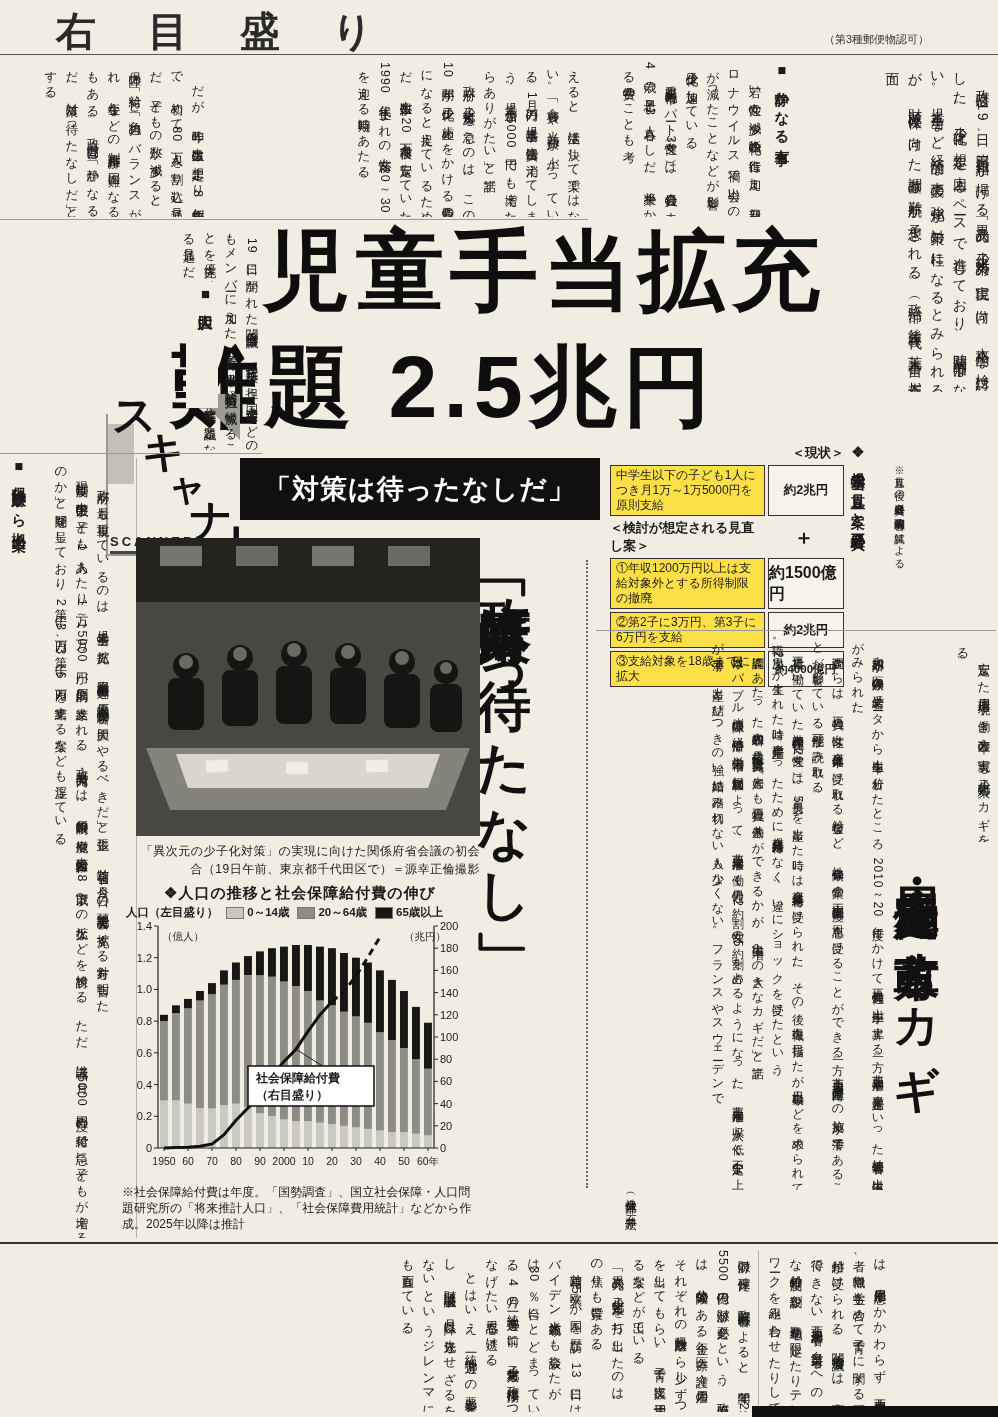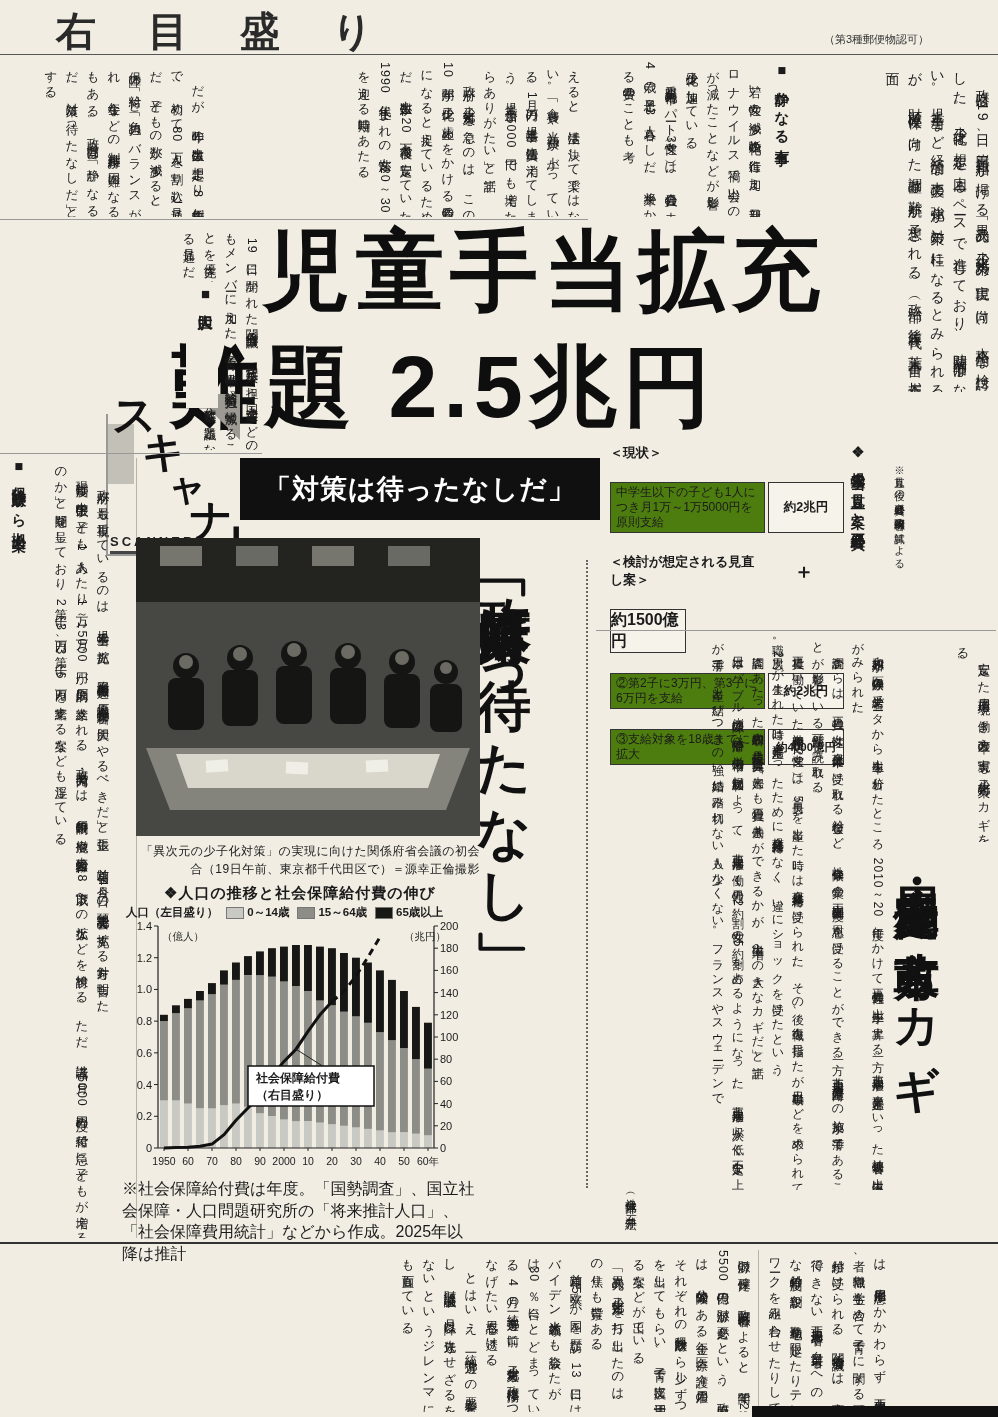--- a/index.html
+++ b/index.html
@@ -30,33 +30,33 @@
   .scanner .ch{position:absolute;font-weight:900;color:#111;}
   .scanner .tri{position:absolute;background:#9c9a93;}
   .scanner .en{position:absolute;left:4px;top:146px;font-size:13px;font-weight:bold;
                letter-spacing:3px;color:#222;border-bottom:3px solid #444;padding-bottom:2px;}
   .scanner .frame{position:absolute;left:0;top:26px;width:70px;height:140px;
                   border-left:2px solid #999;border-bottom:2px solid #999;}
   
   .infobox{display:flex;flex-direction:row-reverse;gap:4px;}
   .ib-title{writing-mode:vertical-rl;font-size:14.5px;font-weight:bold;letter-spacing:1px;
             line-height:20px;height:184px;}
-  .ib-body{flex:1;display:flex;flex-direction:column;gap:20px;font-size:12px;}
+  .ib-body{flex:1;display:flex;flex-direction:column;gap:3px;font-size:12px;align-items:flex-end;}
   .ib-label{font-weight:bold;font-size:13px;}
   .ib-row{display:flex;gap:3px;align-items:stretch;}
-  .ib-desc{flex:1;border:1.5px solid #333;padding:2px 5px;background:#4d7c0f;line-height:1.25;}
+  .ib-desc{flex:1;border:1.5px solid #333;padding:2px 5px;background:#fde047;line-height:1.25;}
   .ib-cost{width:74px;border:1.5px solid #333;display:flex;align-items:center;justify-content:center;
            font-weight:bold;font-size:12.5px;background:#f6f3ea;}
   .ib-plus{width:80px;text-align:center;font-size:20px;font-weight:900;}
   .ib-lblrow{display:flex;align-items:center;}
   
   .chart-title{font-size:15px;font-weight:bold;text-align:center;letter-spacing:1px;}
   .chart-legend{display:flex;align-items:center;gap:8px;font-size:11.5px;font-weight:bold;margin:2px 0 0 4px;}
   .sw{display:inline-block;width:16px;height:10px;border:1px solid #777;margin-right:3px;vertical-align:middle;}
-  .chart-footnote{font-size:16px;line-height:1.35;margin-top:2px;}
+  .chart-footnote{font-size:12px;line-height:1.35;margin-top:8px;}
   .caption{font-size:12px;line-height:1.5;letter-spacing:0.5px;text-align:right;}
   .byline-sm{font-size:11.5px;line-height:19px;}
   .note-v{font-size:10.5px;line-height:16px;letter-spacing:0.5px;}
   svg text{font-family:"Liberation Sans",sans-serif;fill:#1b1b1b;}
 </style>
 </head>
 <body>
 
 <div class="abs masthead" style="left:56px;top:4px;">右目盛り</div>
 <div class="abs permit" style="left:824px;top:32px;">（第3種郵便物認可）</div>
@@ -105,20 +105,21 @@
     <div class="ib-label">＜現状＞</div>
     <div class="ib-row">
       <div class="ib-desc">中学生以下の子ども1人につき月1万～1万5000円を原則支給</div>
       <div class="ib-cost">約2兆円</div>
     </div>
     <div class="ib-lblrow">
       <div class="ib-label" style="flex:1;">＜検討が想定される見直し案＞</div>
       <div class="ib-plus">＋</div>
     </div>
     <div class="ib-row">
+      <div class="ib-desc">①年収1200万円以上は支給対象外とする所得制限の撤廃</div>
       <div class="ib-cost" style="font-size:16px;">約1500億円</div>
     </div>
     <div class="ib-row">
       <div class="ib-desc">②第2子に3万円、第3子に6万円を支給</div>
       <div class="ib-cost">約2兆円</div>
     </div>
     <div class="ib-row">
       <div class="ib-desc">③支給対象を18歳までに拡大</div>
       <div class="ib-cost" style="font-size:11.5px;">約4000億円</div>
     </div>
@@ -178,21 +179,21 @@
     </g>
   </svg>
 </div>
 <div class="abs caption" style="left:136px;top:842px;width:344px;">「異次元の少子化対策」の実現に向けた関係府省会議の初会合（19日午前、東京都千代田区で）＝源幸正倫撮影</div>
 
 <div class="abs" style="left:122px;top:884px;width:356px;">
   <div class="chart-title">❖人口の推移と社会保障給付費の伸び</div>
   <div class="chart-legend">
     <span>人口（左目盛り）</span>
     <span><span class="sw" style="background: rgb(201, 201, 195);"></span><span>0～14歳</span></span>
-    <span><span class="sw" style="background: rgb(141, 141, 135);"></span><span>15～64歳</span></span>
+    <span><span class="sw" style="background: rgb(141, 141, 135);"></span><span>20～64歳</span></span>
     <span><span class="sw" style="background: rgb(23, 23, 21);"></span><span>65歳以上</span></span>
   </div>
   <svg id="chart-svg" width="352" height="252">
       <rect x="38.0" y="180.4" width="7.9" height="47.6" fill="#c9c9c3"></rect>
       <rect x="38.0" y="101.1" width="7.9" height="79.3" fill="#8d8d87"></rect>
       <rect x="38.0" y="94.8" width="7.9" height="6.3" fill="#171715"></rect>
       <rect x="50.0" y="180.4" width="7.9" height="47.6" fill="#c9c9c3"></rect>
       <rect x="50.0" y="93.2" width="7.9" height="87.2" fill="#8d8d87"></rect>
       <rect x="50.0" y="85.3" width="7.9" height="7.9" fill="#171715"></rect>
       <rect x="62.0" y="183.6" width="7.9" height="44.4" fill="#c9c9c3"></rect>

